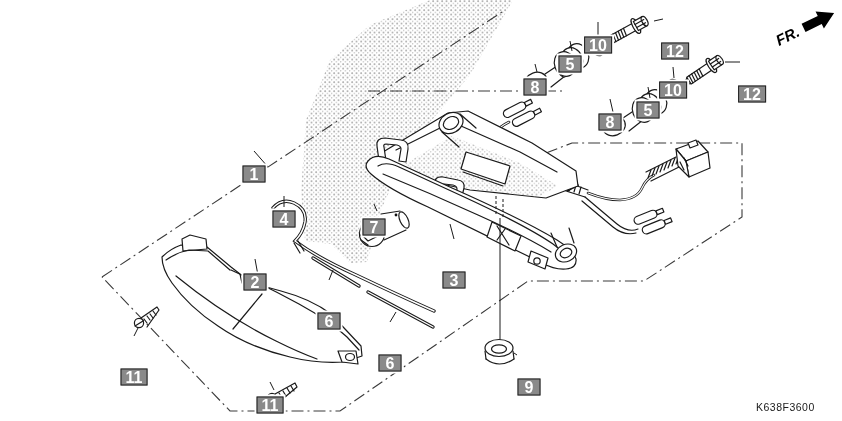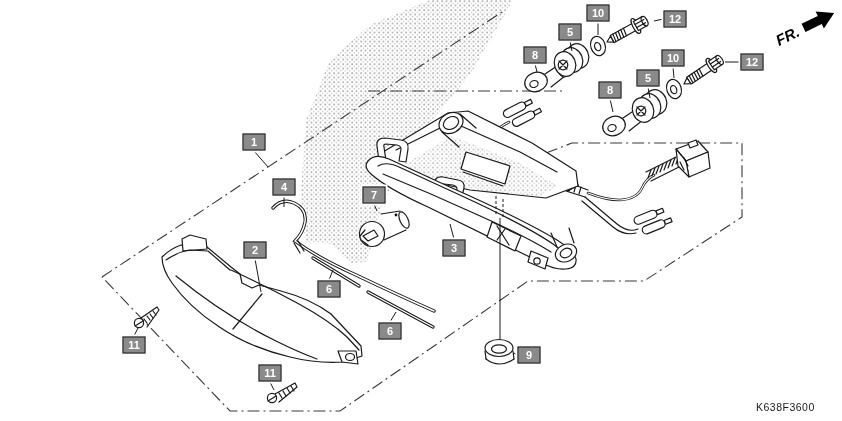--- a/index.html
+++ b/index.html
@@ -8,22 +8,23 @@
     font-family:"Liberation Sans",sans-serif;
   }
   .stage svg{position:absolute;inset:0;}
   #labels-layer{position:absolute;inset:0;pointer-events:none;}
   .callout{
     position:absolute;transform:translate(-50%,-50%);
     min-width:13px;height:15px;padding:0 4px;
     display:flex;align-items:center;justify-content:center;
     background:#8a8a8a;border:1px solid #1f1f1f;
     box-shadow:0 0 0 2px #fff;
-    color:#fff;font-size:11px;font-weight:bold;line-height:1;
+    color:#fff;font-size:16px;font-weight:bold;line-height:1;
     font-family:"Liberation Sans",sans-serif;
+    margin-top:32px;
   }
   .lineart{fill:none;stroke:#1a1a1a;stroke-width:1.2;stroke-linejoin:round;stroke-linecap:round;}
   .fillart{fill:#fff;stroke:#1a1a1a;stroke-width:1.2;stroke-linejoin:round;}
   .dashdot{fill:none;stroke:#3a3a3a;stroke-width:1.1;stroke-dasharray:12 4 2 4;}
   .wire-bg{fill:none;stroke:#fff;stroke-width:5;stroke-linecap:round;}
   .wire-out{fill:none;stroke:#1a1a1a;stroke-width:2.6;stroke-linecap:round;}
   .wire-core{fill:none;stroke:#fff;stroke-width:1.1;stroke-linecap:round;}
   .strip-out{fill:none;stroke:#1a1a1a;stroke-width:3.4;stroke-linecap:round;}
   .strip-core{fill:none;stroke:#fff;stroke-width:1.4;stroke-linecap:round;}
 </style>

